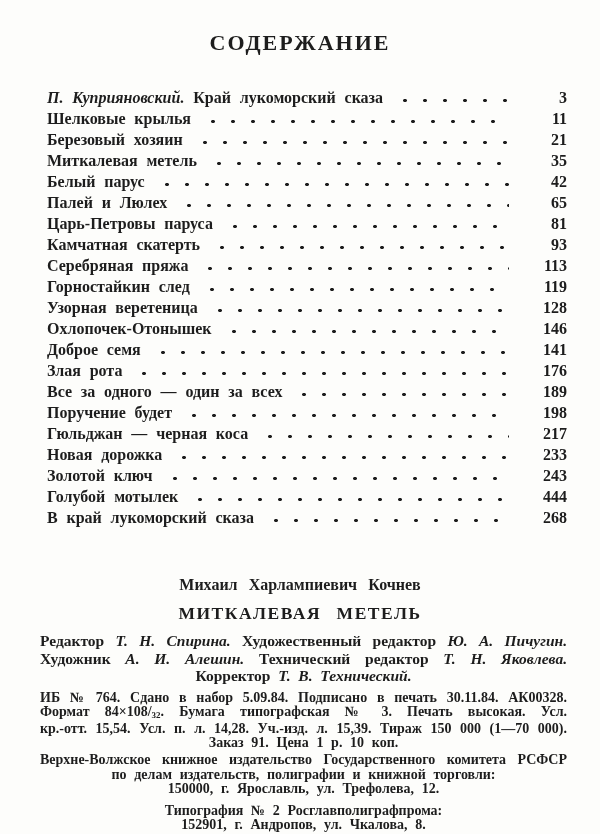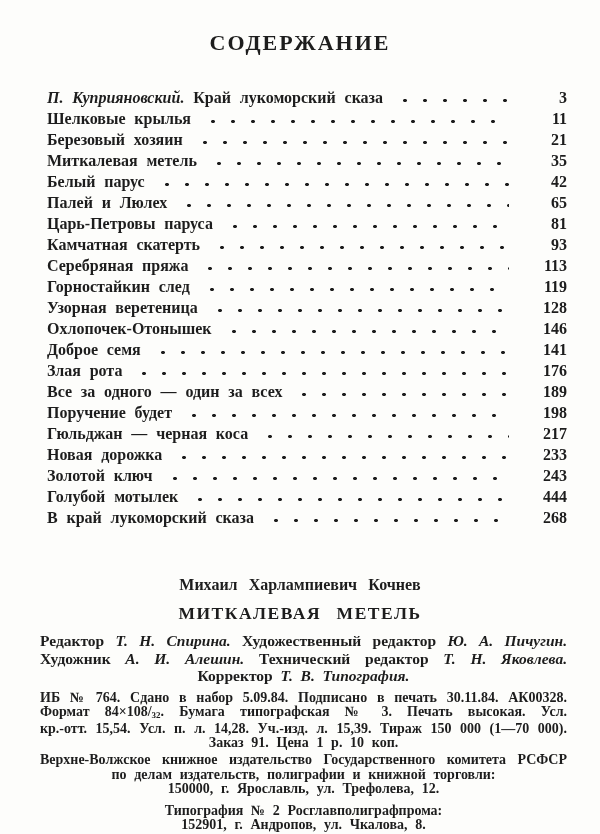--- a/index.html
+++ b/index.html
@@ -237,21 +237,21 @@
         <i>Ю. А. Пичугин.</i>
       </p>
       <p class="just">
         <span>Художник</span>
         <i>А. И. Алешин.</i>
         <span>Технический редактор</span>
         <i>Т. Н. Яковлева.</i>
       </p>
       <p class="center">
         <span>Корректор</span>
-        <i>Т. В. Типография.</i>
+        <i>Т. В. Технический.</i>
       </p>
     </div>
 
     <div class="imprint">
       <p class="just">ИБ № 764. Сдано в набор 5.09.84. Подписано в печать 30.11.84. АК00328.</p>
       <p class="just"><span>Формат 84×108/</span><sub>32</sub><span>. Бумага типографская № 3. Печать высокая. Усл.</span></p>
       <p class="just">кр.-отт. 15,54. Усл. п. л. 14,28. Уч.-изд. л. 15,39. Тираж 150 000 (1—70 000).</p>
       <p class="center">Заказ 91. Цена 1 р. 10 коп.</p>
     </div>
 

